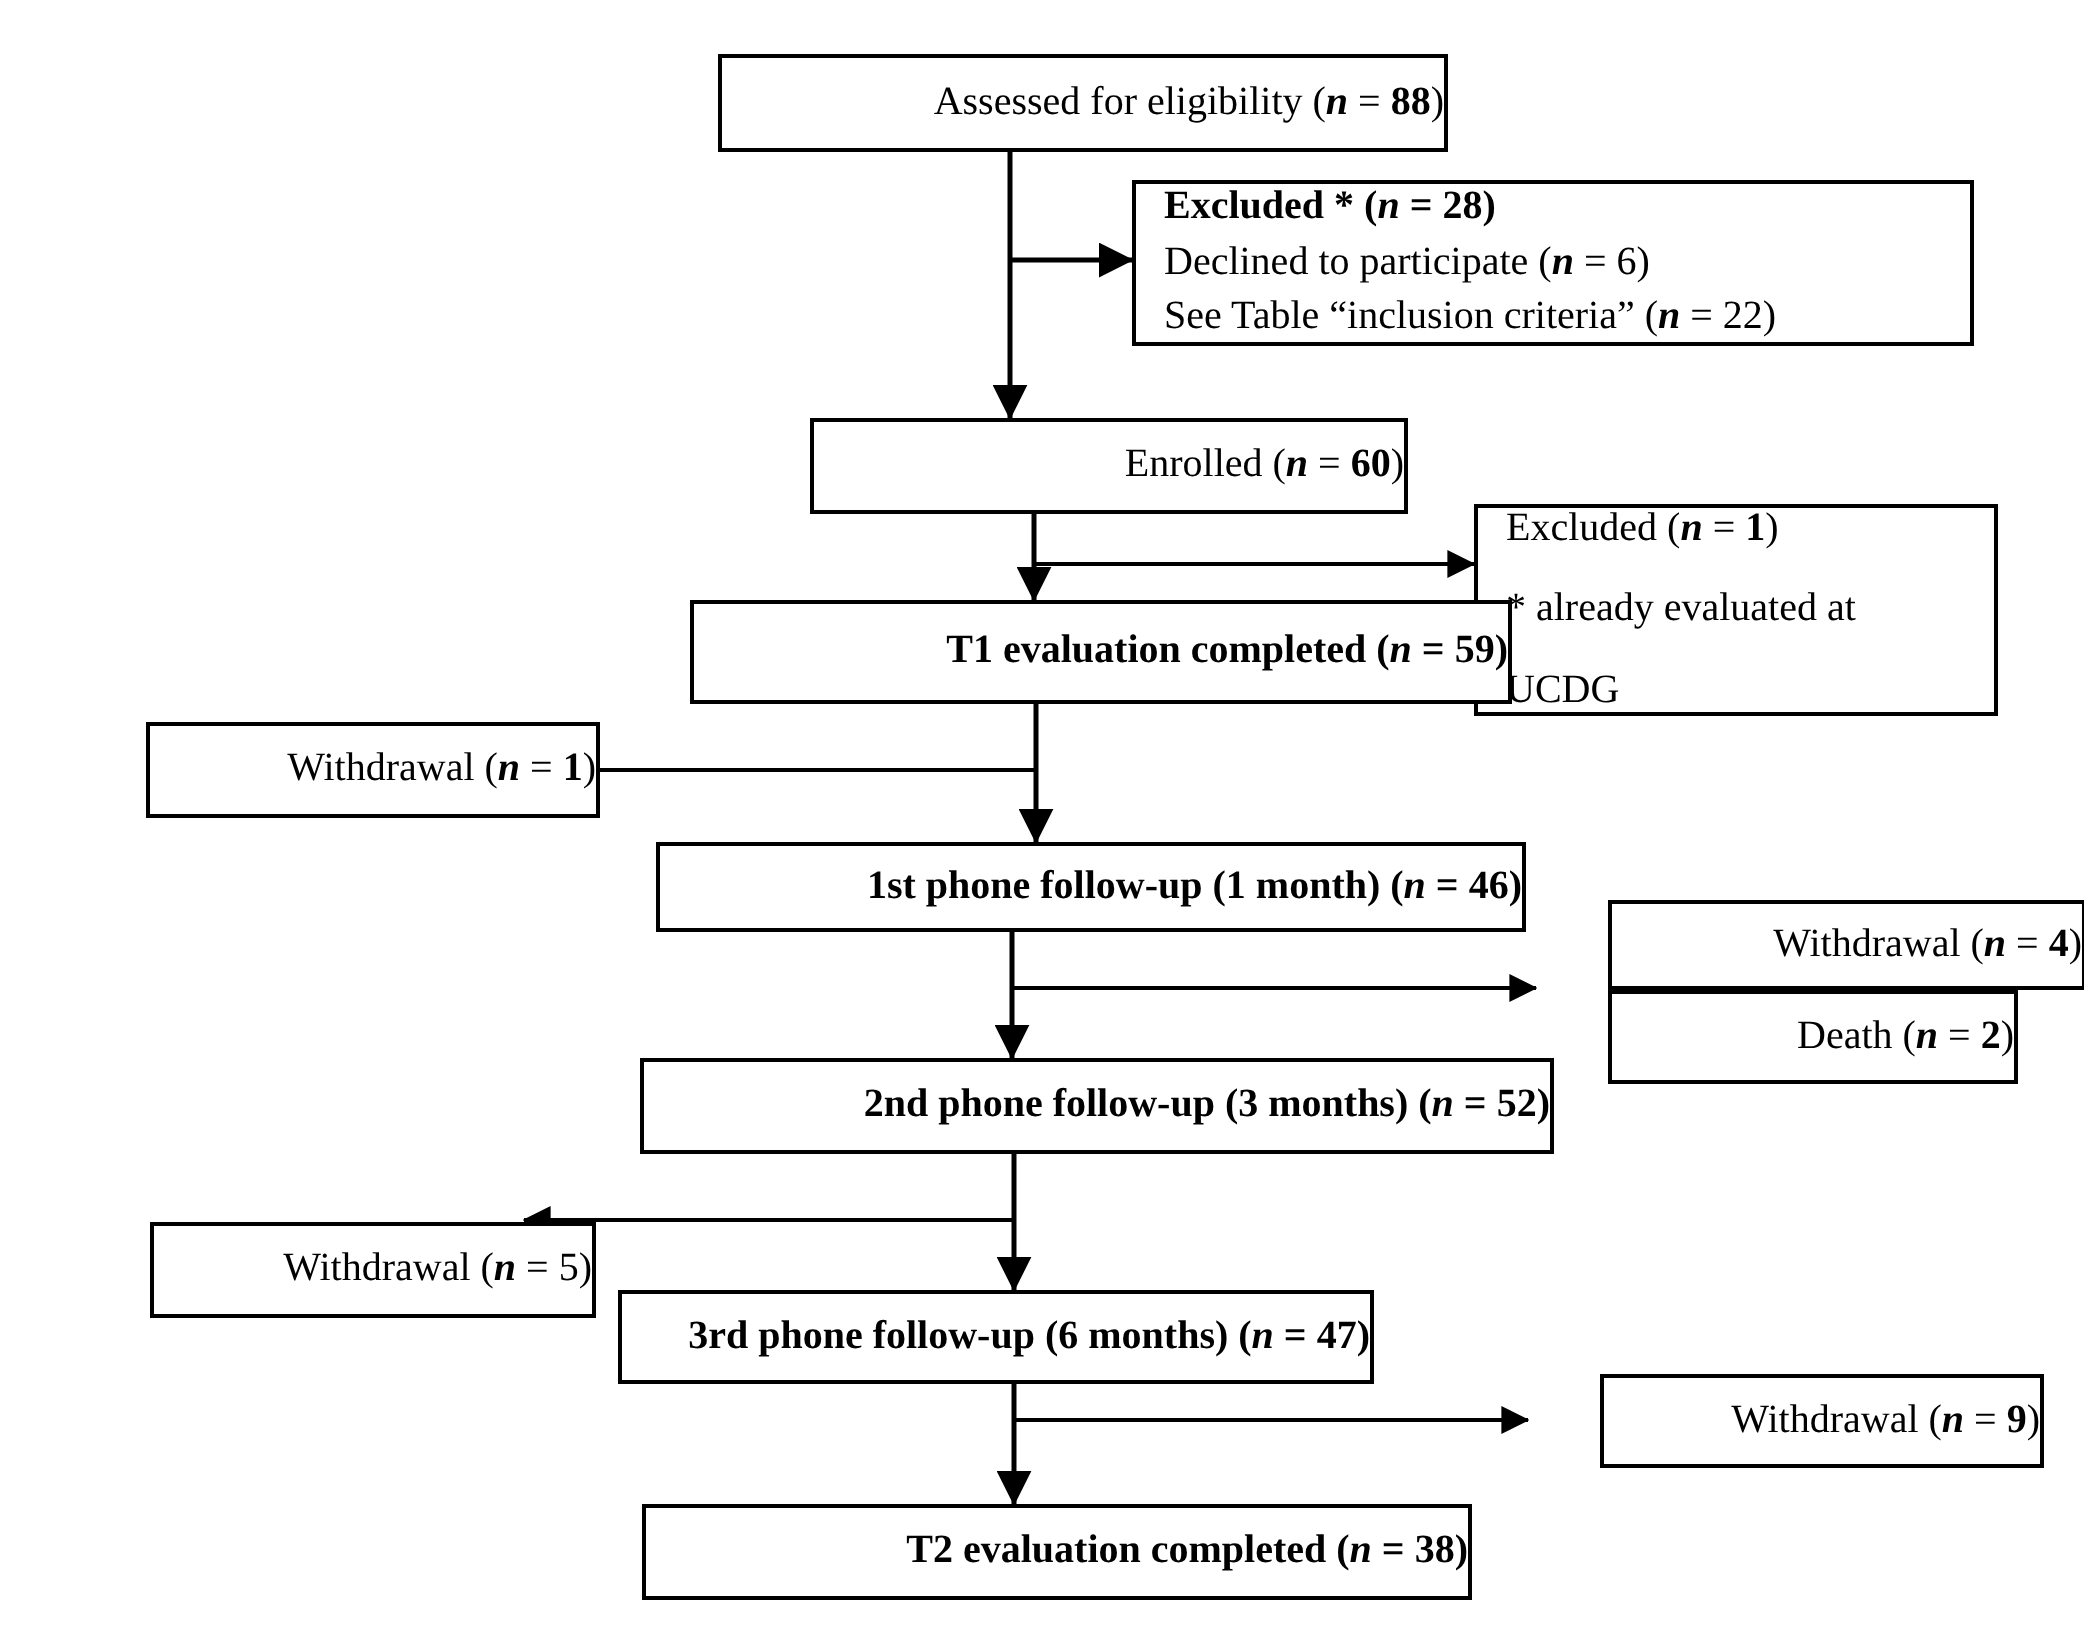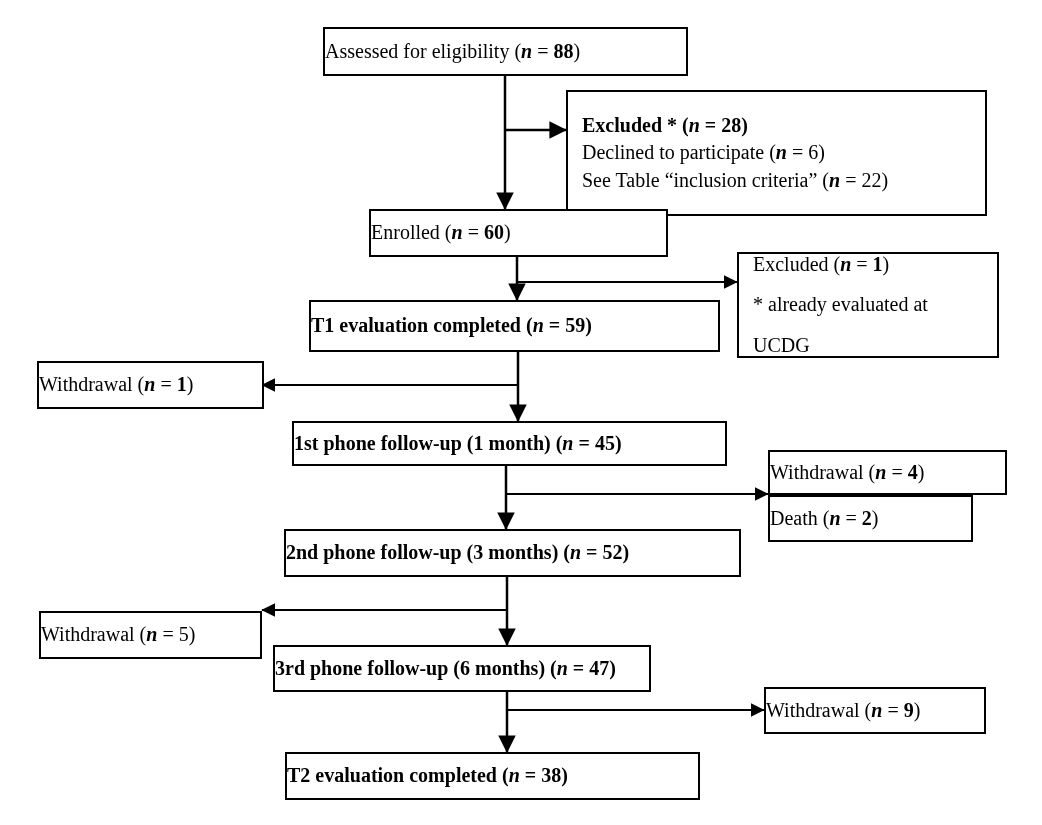--- a/index.html
+++ b/index.html
@@ -30,22 +30,23 @@
     border: 2px solid #000000;
     background: #ffffff;
     display: flex;
     flex-direction: column;
     justify-content: center;
     font-size: 20px;
     line-height: 1.38;
     white-space: nowrap;
   }
   .node.center {
-    align-items: flex-start;
+    align-items: flex-end;
     text-align: center;
+    margin-left: 36px;
   }
   .node.left {
     align-items: flex-start;
     text-align: left;
     padding-left: 14px;
   }
   .node .ln {
     display: block;
   }
   .bold {
@@ -114,21 +115,21 @@
 
     <g>
       <line x1="507" y1="710" x2="764" y2="710" stroke="#000000" stroke-width="2" marker-end="url(#arrow)"></line>
     </g>
   </svg>
 
   <div class="node center" style="left:323px; top:27px; width:365px; height:49px;">
     <span class="ln">Assessed for eligibility (<span class="nvar">n</span> = <span class="bold">88</span>)</span>
   </div>
 
-  <div class="node left" style="left:566px; top:90px; width:421px; height:126px;">
+  <div class="node left" style="left:566px; top:90px; width:421px; height:83px;">
     <span class="ln bold">Excluded * (<span class="nvar">n</span> = <span class="bold">28</span>)</span>
     <span class="ln">Declined to participate (<span class="nvar">n</span> = <span>6</span>)</span>
     <span class="ln">See Table “inclusion criteria” (<span class="nvar">n</span> = <span>22</span>)</span>
   </div>
 
   <div class="node center" style="left:369px; top:209px; width:299px; height:48px;">
     <span class="ln">Enrolled (<span class="nvar">n</span> = <span class="bold">60</span>)</span>
   </div>
 
   <div class="node left" style="left:737px; top:252px; width:262px; height:106px;gap:13px;">
@@ -139,21 +140,21 @@
 
   <div class="node center" style="left:309px; top:300px; width:411px; height:52px;">
     <span class="ln bold">T1 evaluation completed (<span class="nvar">n</span> = <span class="bold">59</span>)</span>
   </div>
 
   <div class="node center" style="left:37px; top:361px; width:227px; height:48px;">
     <span class="ln">Withdrawal (<span class="nvar">n</span> = <span class="bold">1</span>)</span>
   </div>
 
   <div class="node center" style="left:292px; top:421px; width:435px; height:45px;">
-    <span class="ln bold">1st phone follow-up (1 month) (<span class="nvar">n</span> = <span class="bold">45</span>)</span>
+    <span class="ln bold">1st phone follow-up (1 month) (<span class="nvar">n</span> = <span class="bold">46</span>)</span>
   </div>
 
   <div class="node center" style="left:768px; top:450px; width:239px; height:45px;">
     <span class="ln">Withdrawal (<span class="nvar">n</span> = <span class="bold">4</span>)</span>
   </div>
 
   <div class="node center" style="left:768px; top:495px; width:205px; height:47px;">
     <span class="ln">Death (<span class="nvar">n</span> = <span class="bold">2</span>)</span>
   </div>
 

